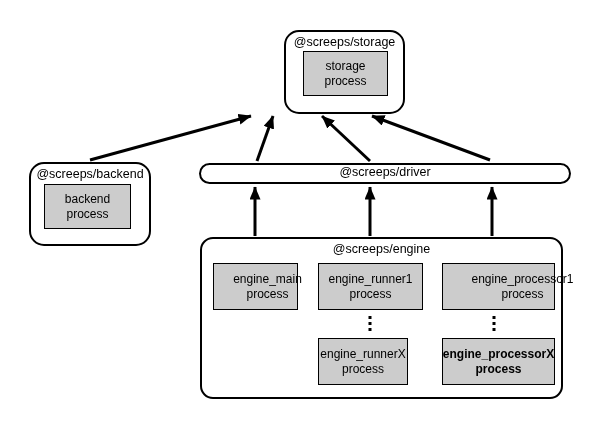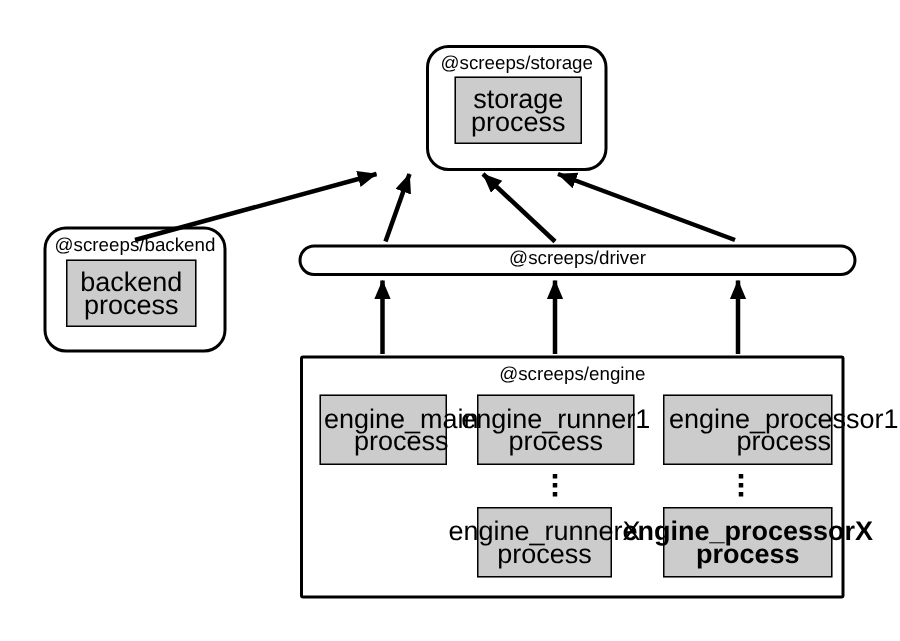--- a/index.html
+++ b/index.html
@@ -41,21 +41,21 @@
   }
   .process-box {
     position: absolute;
     background: #cccccc;
     border: 1px solid #000;
     box-sizing: border-box;
     display: flex;
     align-items: center;
     justify-content: center;
     text-align: center;
-    font-size: 18px;
+    font-size: 12px;
     line-height: 15px;
     white-space: pre-line;
   }
   .vdots {
     position: absolute;
     display: flex;
     flex-direction: column;
     align-items: center;
     gap: 3px;
     transform: translateX(-50%);
@@ -77,31 +77,31 @@
 <body>
 
 <div id="canvas">
 
   <div class="container-box" style="left:256px; top:30px; width:121px; height:84px;margin-left:28px;">
     <span class="container-title">@screeps/storage</span>
     <div class="process-box" style="left:17px; top:19px; width:85px; height:45px;">storage
 process</div>
   </div>
 
-  <div class="container-box" style="left:29px; top:151px; width:122px; height:84px;">
+  <div class="container-box" style="left:29px; top:162px; width:122px; height:84px;">
     <span class="container-title">@screeps/backend</span>
     <div class="process-box" style="left:13px; top:20px; width:87px; height:45px;text-align:center;">backend
 process</div>
   </div>
 
   <div class="pill" style="left:199px; top:163px; width:372px; height:21px;">
     <span>@screeps/driver</span>
   </div>
 
-  <div class="container-box" style="left:200px; top:237px; width:363px; height:162px; border-radius:2px;">
+  <div class="container-box" style="left:200px; top:237px; width:363px; height:162px; border-radius:13px;">
     <span class="container-title">@screeps/engine</span>
 
     <div class="process-box" style="left:11px; top:24px; width:85px; height:47px;padding-left:24px;">engine_main
 process</div>
 
     <div class="process-box" style="left:116px; top:24px; width:105px; height:47px;">engine_runner1
 process</div>
 
     <div class="process-box" style="left:240px; top:24px; width:113px; height:47px;padding-left:48px;">engine_processor1
 process</div>

